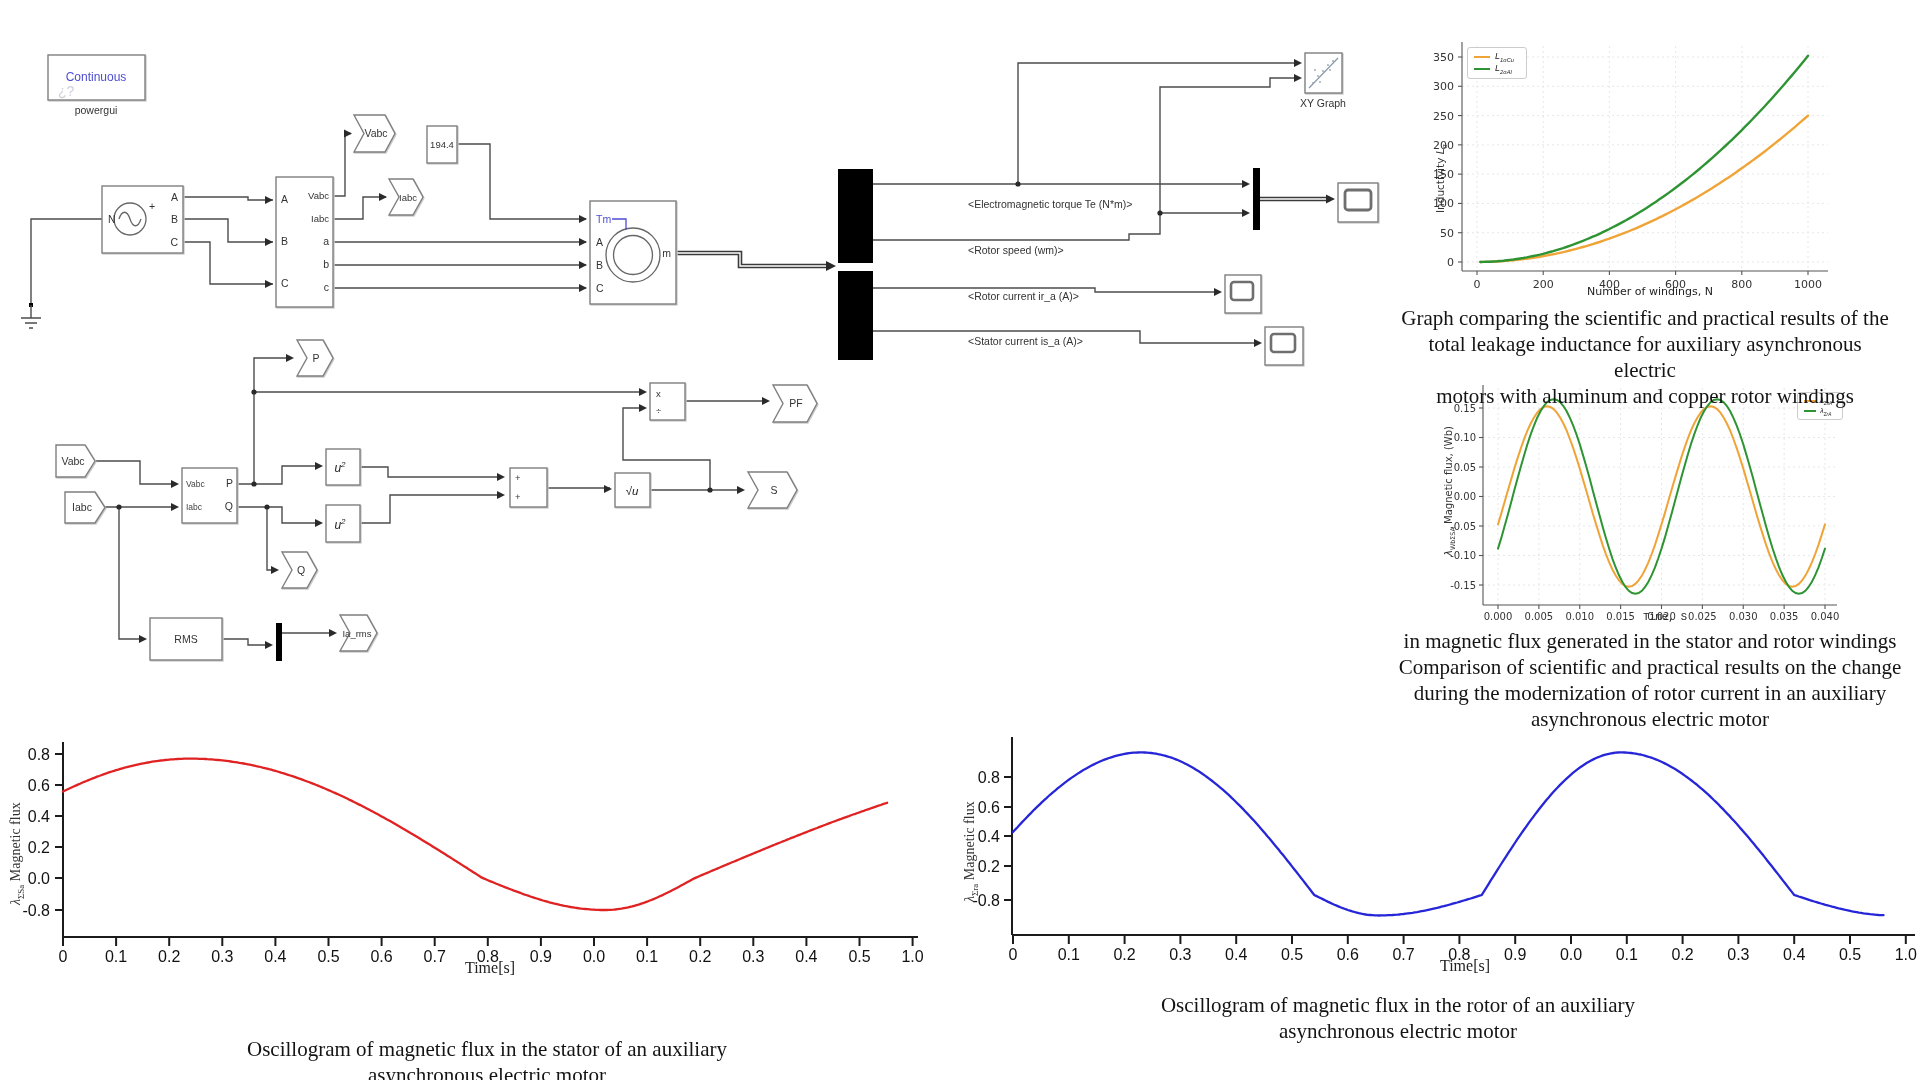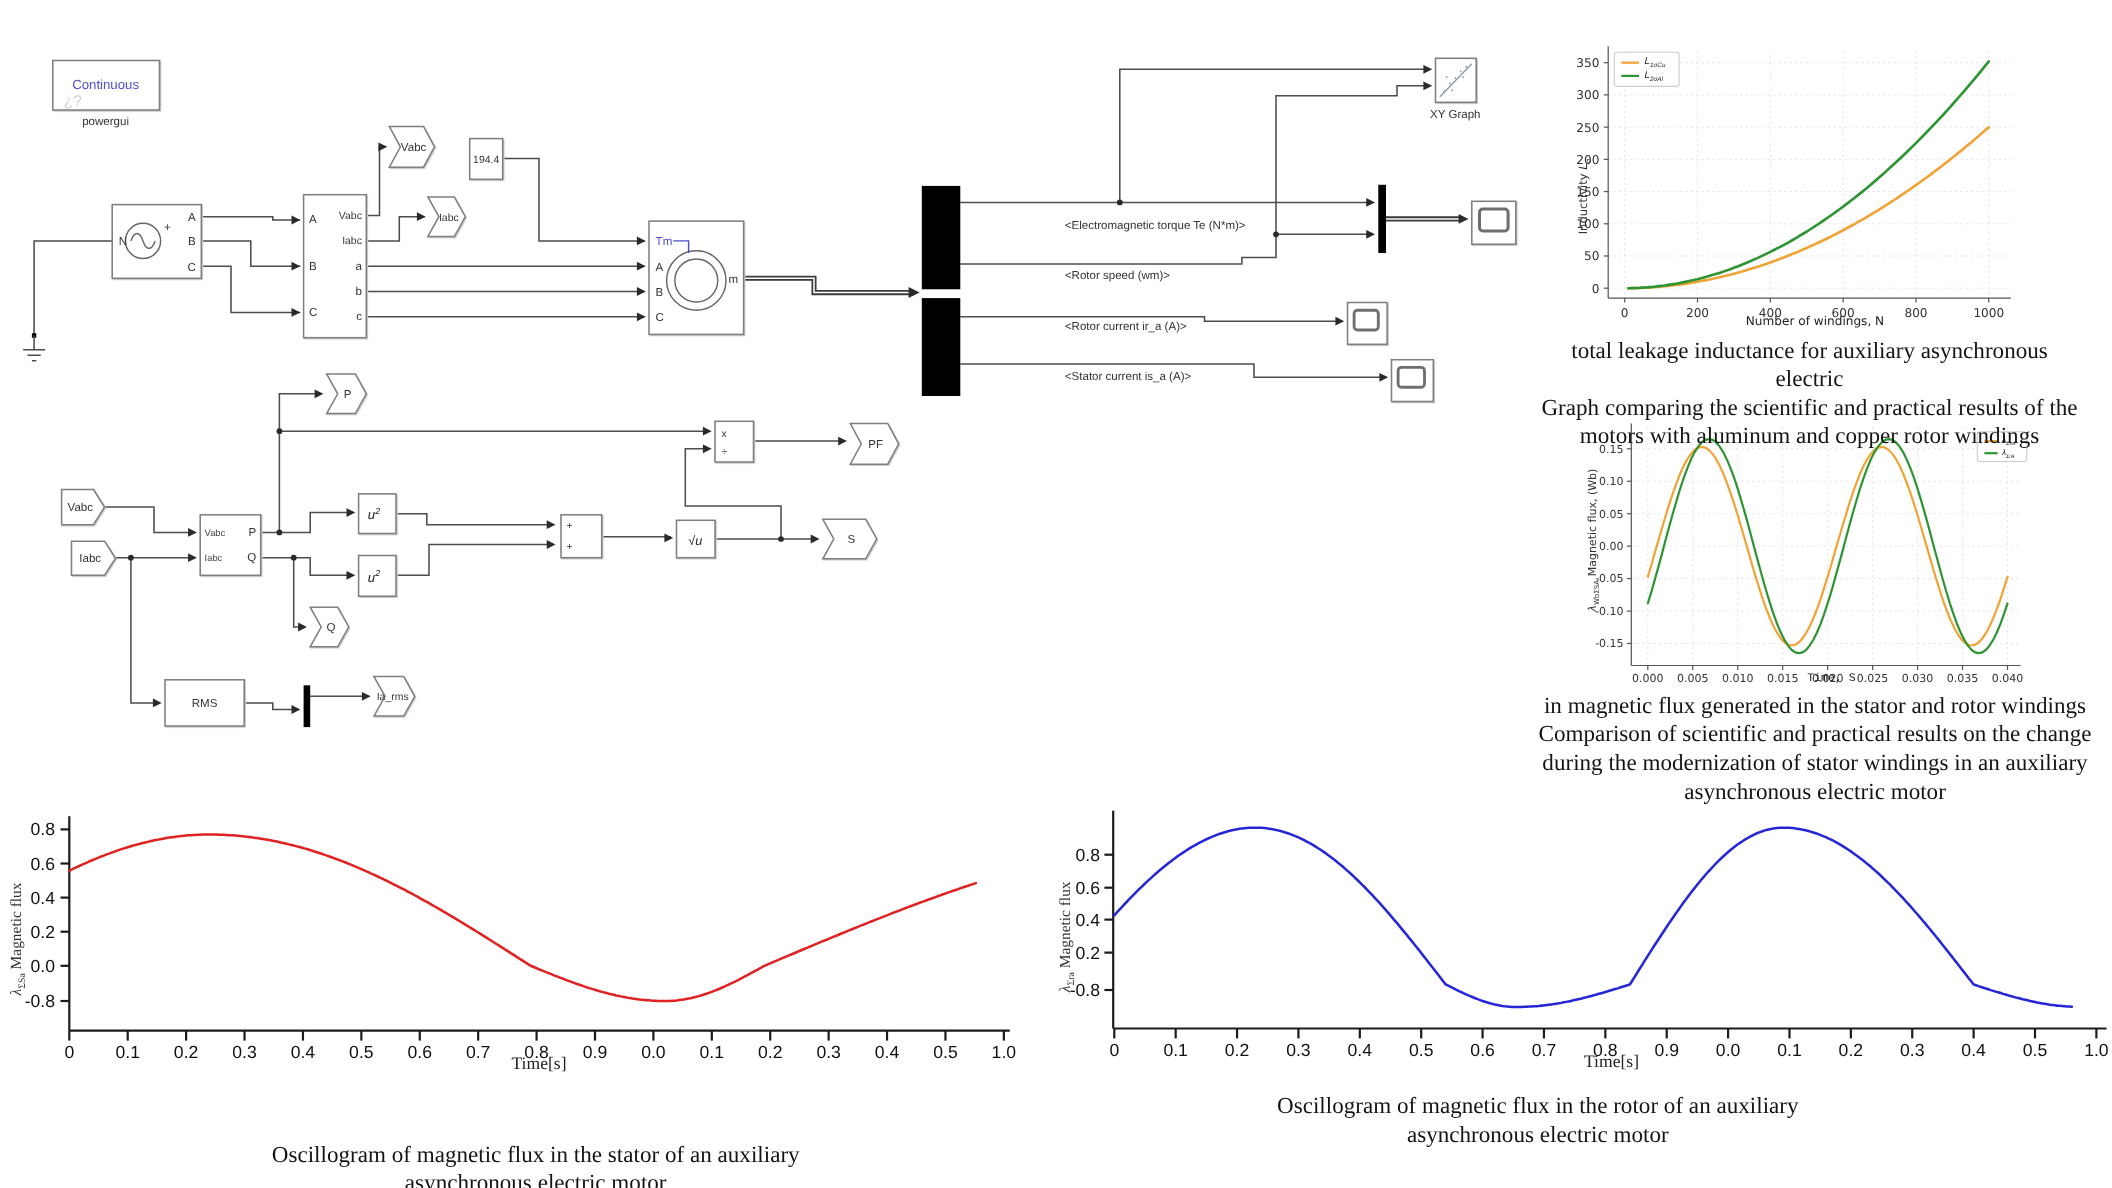--- a/index.html
+++ b/index.html
@@ -447,28 +447,28 @@
   <div class="axtitle" style="left:1600px;top:611px;width:130px;font-size:10.5px;font-family:Liberation Mono, monospace;">Time, S</div>
   <div class="axtitle" style="left:420px;top:959px;width:140px;font-size:16px;font-family:'Liberation Serif',serif;">Time[s]</div>
   <div class="axtitle" style="left:1395px;top:957px;width:140px;font-size:16px;font-family:'Liberation Serif',serif;">Time[s]</div>
 
   <div class="rot" style="left:1434px;top:213px;font-size:10.5px;font-family:'DejaVu Sans',sans-serif;"><span>Inductivity </span><i>L</i><sub>σ</sub></div>
   <div class="rot" style="left:1443px;top:556px;font-size:10px;font-family:'DejaVu Sans',sans-serif;"><i>λ</i><sub>WbΣSA</sub><span> Magnetic flux, (Wb)</span></div>
   <div class="rot" style="left:8px;top:905px;font-size:14px;font-family:'Liberation Serif',serif;"><i>λ</i><sub>ΣSa</sub><span> Magnetic flux</span></div>
   <div class="rot" style="left:962px;top:902px;font-size:14px;font-family:'Liberation Serif',serif;"><i>λ</i><sub>Σra</sub><span> Magnetic flux</span></div>
 
   <div class="caption" style="left:1395px;top:305px;width:500px;">
+    <div>Graph comparing the scientific and practical results of the</div>
     <div>total leakage inductance for auxiliary asynchronous electric</div>
-    <div>Graph comparing the scientific and practical results of the</div>
     <div>motors with aluminum and copper rotor windings</div>
   </div>
   <div class="caption" style="left:1390px;top:628px;width:520px;">
     <div>in magnetic flux generated in the stator and rotor windings</div>
     <div>Comparison of scientific and practical results on the change</div>
-    <div>during the modernization of stator windings in an auxiliary</div>
+    <div>during the modernization of rotor current in an auxiliary</div>
     <div>asynchronous electric motor</div>
   </div>
   <div class="caption" style="left:137px;top:992px;width:700px;margin-top:44px;">
     <div>Oscillogram of magnetic flux in the stator of an auxiliary</div>
     <div>asynchronous electric motor</div>
   </div>
   <div class="caption" style="left:1048px;top:992px;width:700px;">
     <div>Oscillogram of magnetic flux in the rotor of an auxiliary</div>
     <div>asynchronous electric motor</div>
   </div>

